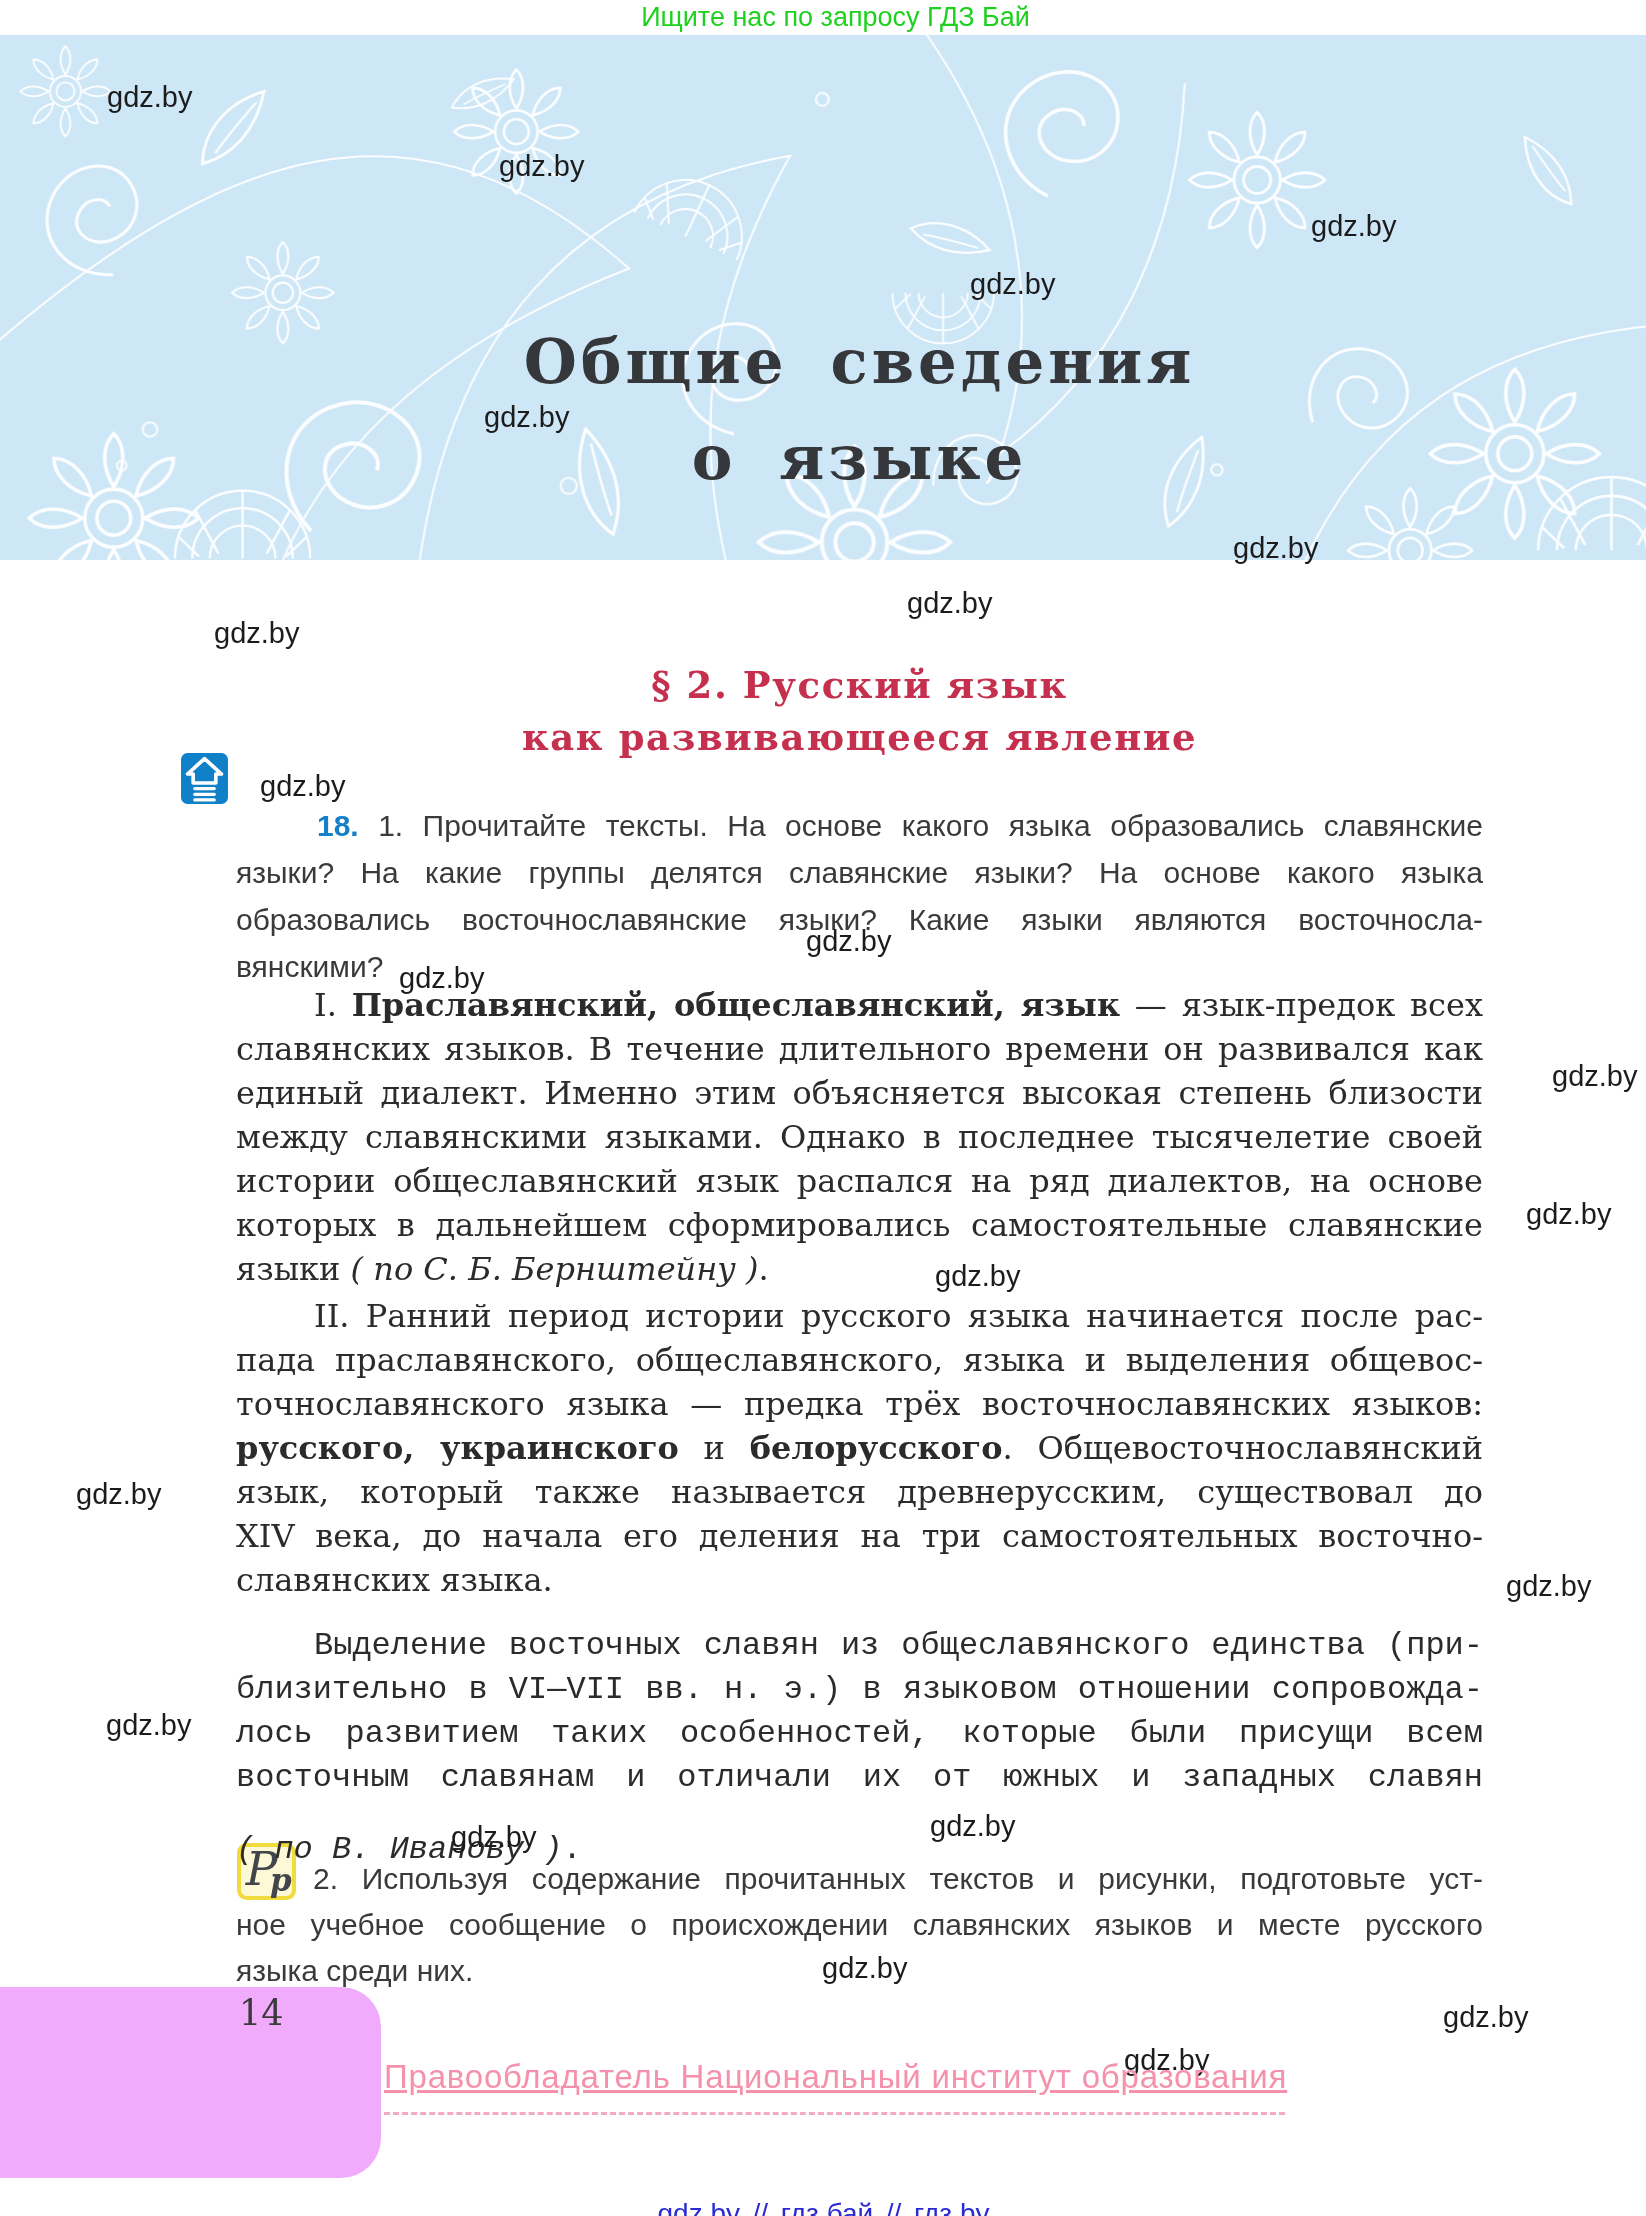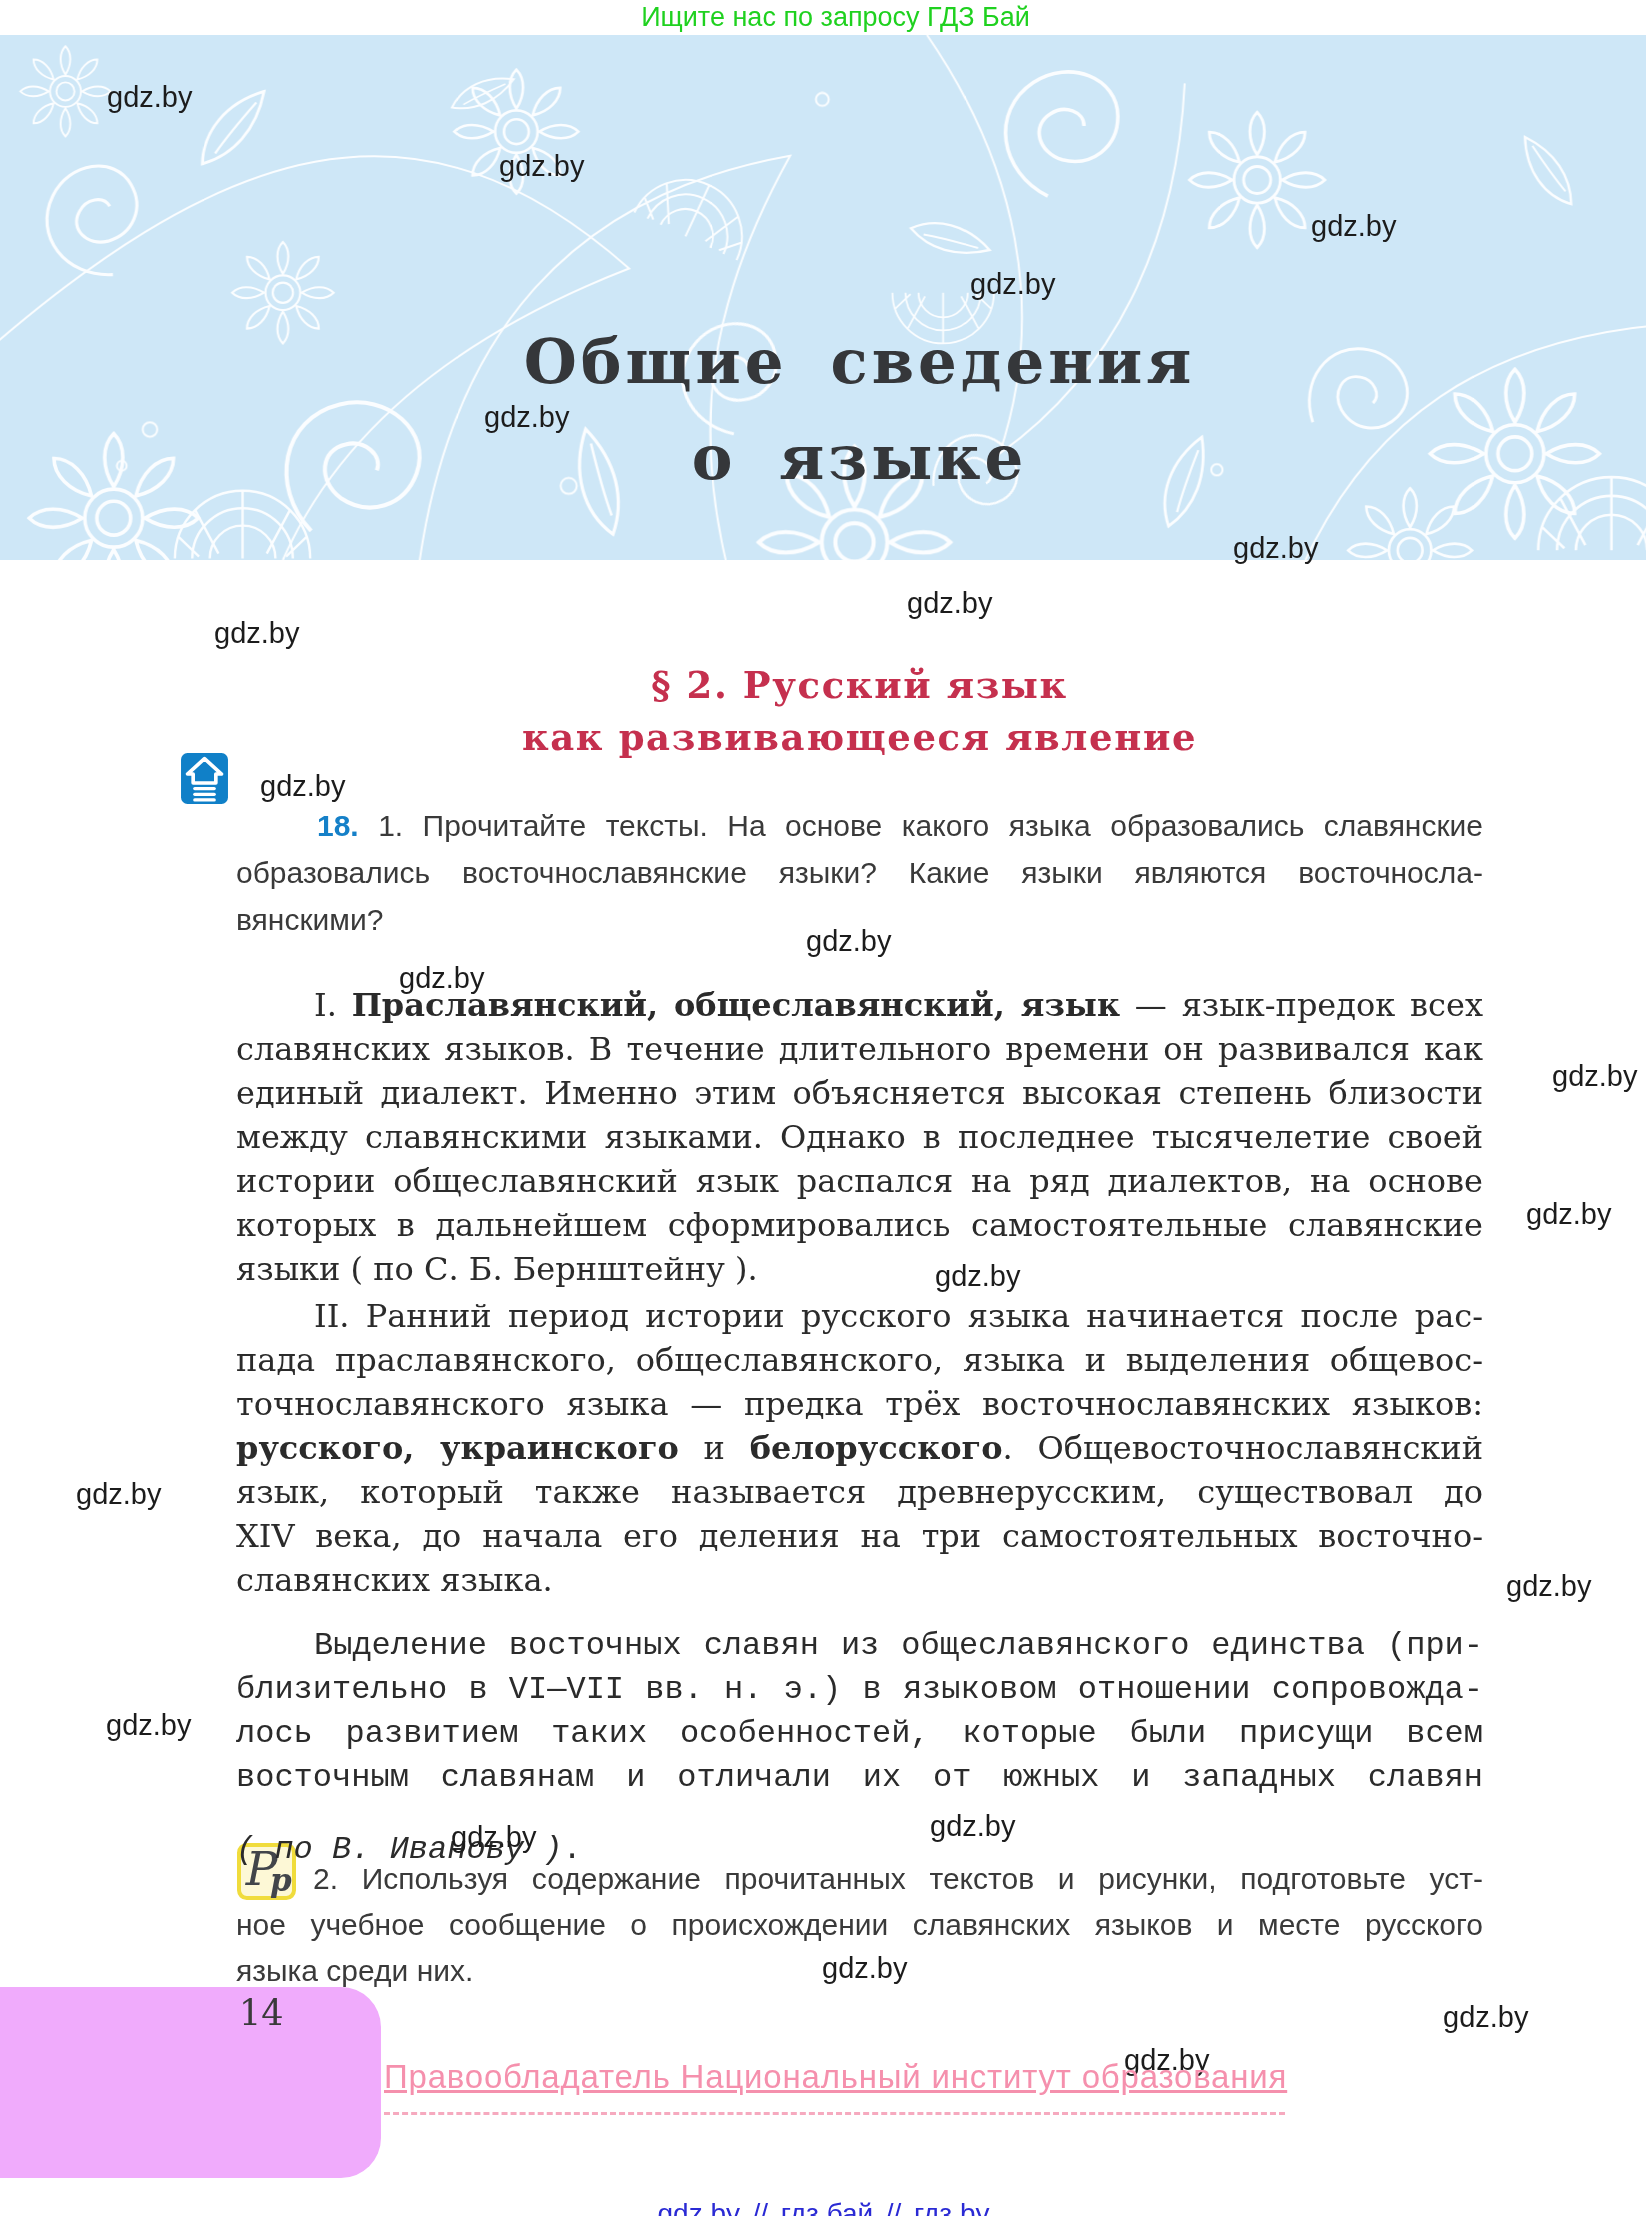--- a/index.html
+++ b/index.html
@@ -166,31 +166,32 @@
   </svg>
 
   <div id="speech-icon">
     <span class="big-p">P</span>
     <span class="small-p">p</span>
   </div>
 
   <div id="content-layer">
       <div class="tblock sans" style="top: 802px; font-size: 30px; color: rgb(58, 58, 58);">
         <div class="tline just" style="height: 47px; line-height: 47px; text-indent: 81px;"><span style="font-weight: bold; color: rgb(21, 128, 200);">18. </span><span>1. Прочитайте тексты. На основе какого языка образовались славянские</span></div>
+        <div class="tline just" style="height: 47px; line-height: 47px;"><span>языки? На какие группы делятся славянские языки? На основе какого языка</span></div>
         <div class="tline just" style="height: 47px; line-height: 47px;"><span>образовались восточнославянские языки? Какие языки являются восточносла-</span></div>
         <div class="tline" style="height: 47px; line-height: 47px;"><span>вянскими?</span></div>
       </div>
       <div class="tblock serif" style="top: 983px; font-size: 32px; color: rgb(43, 43, 43);">
         <div class="tline just" style="height: 44px; line-height: 44px; text-indent: 78px;"><span>I. </span><span style="font-weight: bold;">Праславянский, общеславянский, язык</span><span> — язык-предок всех</span></div>
         <div class="tline just" style="height: 44px; line-height: 44px;"><span>славянских языков. В течение длительного времени он развивался как</span></div>
         <div class="tline just" style="height: 44px; line-height: 44px;"><span>единый диалект. Именно этим объясняется высокая степень близости</span></div>
         <div class="tline just" style="height: 44px; line-height: 44px;"><span>между славянскими языками. Однако в последнее тысячелетие своей</span></div>
         <div class="tline just" style="height: 44px; line-height: 44px;"><span>истории общеславянский язык распался на ряд диалектов, на основе</span></div>
         <div class="tline just" style="height: 44px; line-height: 44px;"><span>которых в дальнейшем сформировались самостоятельные славянские</span></div>
-        <div class="tline" style="height: 44px; line-height: 44px;"><span>языки </span><span style=" text-align: center;">( по С. Б. Бернштейну )</span><span>.</span></div>
+        <div class="tline" style="height: 44px; line-height: 44px;"><span>языки </span><span style="font-style: italic; text-align: center;">( по С. Б. Бернштейну )</span><span>.</span></div>
       </div>
       <div class="tblock serif" style="top: 1294px; font-size: 32px; color: rgb(43, 43, 43);">
         <div class="tline just" style="height: 44px; line-height: 44px; text-indent: 78px;"><span>II. Ранний период истории русского языка начинается после рас-</span></div>
         <div class="tline just" style="height: 44px; line-height: 44px;"><span>пада праславянского, общеславянского, языка и выделения общевос-</span></div>
         <div class="tline just" style="height: 44px; line-height: 44px;"><span>точнославянского языка — предка трёх восточнославянских языков:</span></div>
         <div class="tline just" style="height: 44px; line-height: 44px;"><span style="font-weight: bold;">русского, украинского</span><span> и </span><span style="font-weight: bold;">белорусского</span><span>. Общевосточнославянский</span></div>
         <div class="tline just" style="height: 44px; line-height: 44px;"><span>язык, который также называется древнерусским, существовал до</span></div>
         <div class="tline just" style="height: 44px; line-height: 44px;"><span>XIV века, до начала его деления на три самостоятельных восточно-</span></div>
         <div class="tline" style="height: 44px; line-height: 44px;"><span>славянских языка.</span></div>
       </div>

